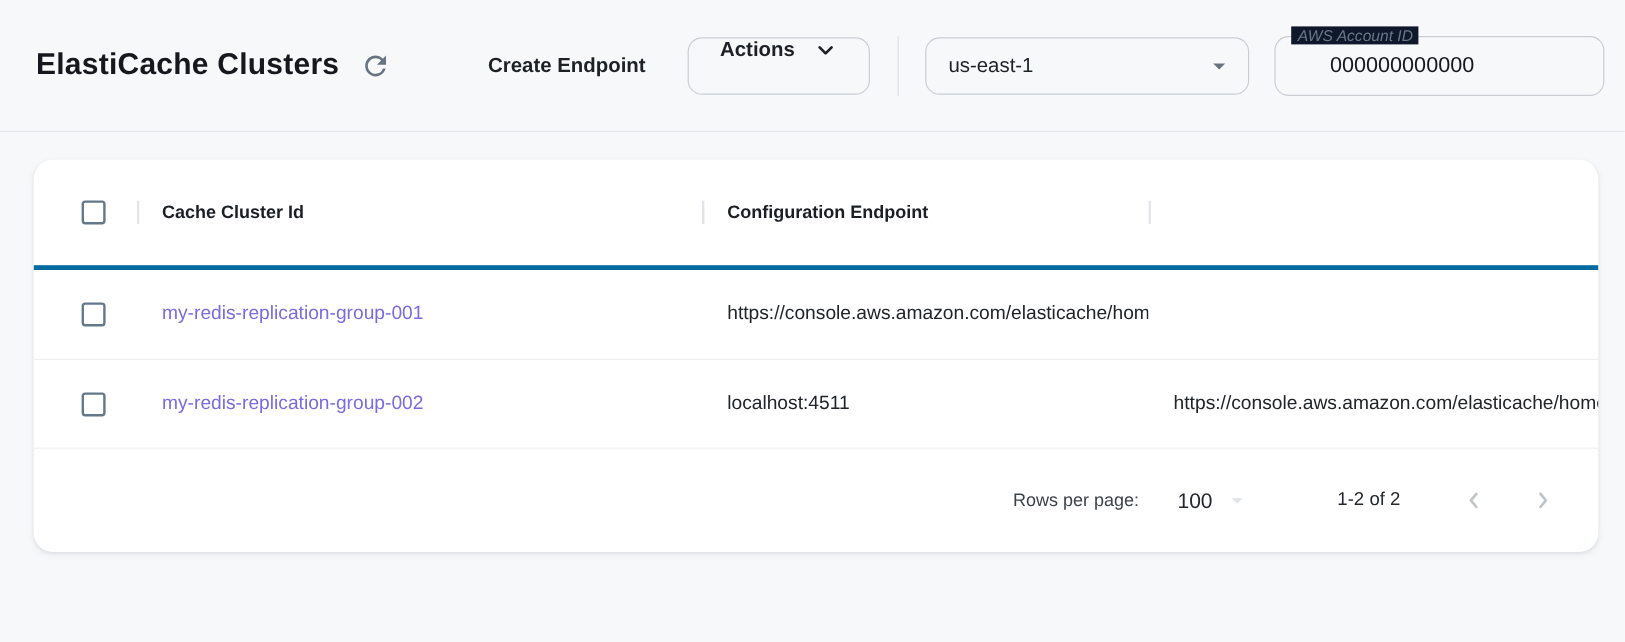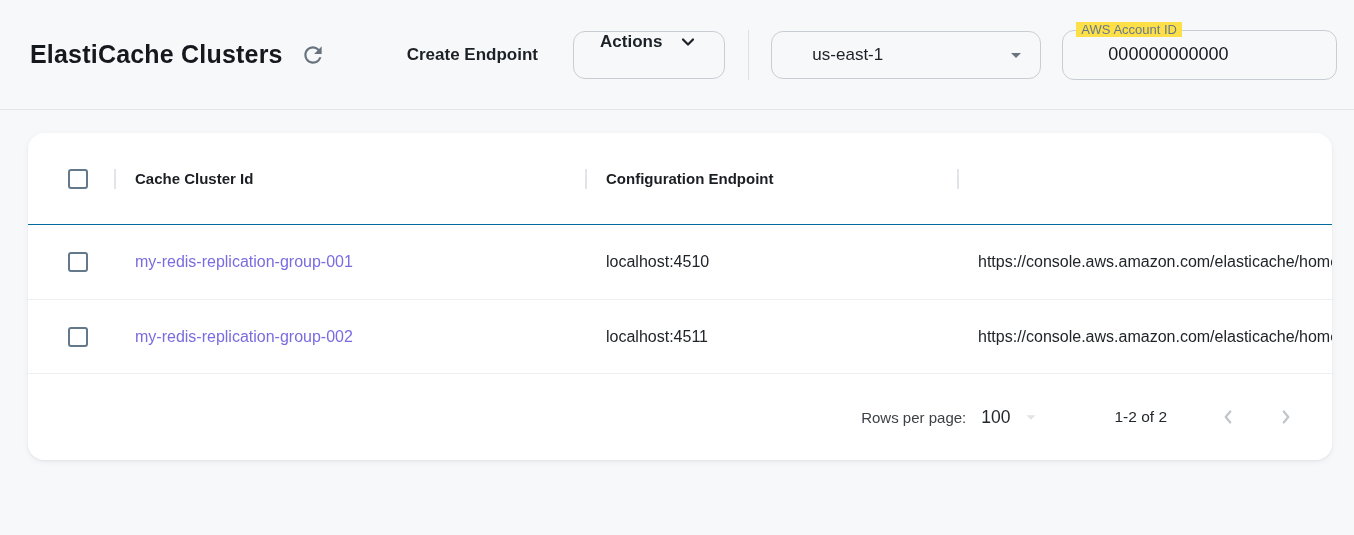--- a/index.html
+++ b/index.html
@@ -55,41 +55,42 @@
     margin-left: 23px;
     width: 1px; height: 50px;
     background: #dde0e4;
   }
   .region-select {
     margin-left: 22px;
     width: 270px; height: 48px;
     border: 1px solid #c9ced4;
     border-radius: 12px;
     display: flex; align-items: center; justify-content: space-between;
-    padding: 0 12px 0 40px;
+    padding: 0 12px 0 18px;
     font-size: 17px; color: #1c2126;
     cursor: pointer;
   }
   .account-field {
     margin-left: 21px;
     position: relative;
     width: 275px; height: 50px;
     border: 1px solid #c9ced4;
     border-radius: 12px;
     display: flex; align-items: center;
     padding: 0 16px;
   }
   .account-label {
     position: absolute;
     top: -9px; left: 13px;
-    background: #fde047;
+    background: #0f172a;
     padding: 0 5px;
     font-size: 13px;
     color: #68788c;
     white-space: nowrap;
+    font-style: italic;
   }
   .account-input {
     width: 100%;
     border: none; background: transparent; outline: none;
     font-family: "Liberation Sans", sans-serif;
     font-size: 18px; color: #15181d; margin-left: 29px;
   }
 
   
   .card {
@@ -98,21 +99,21 @@
     background: #ffffff;
     border-radius: 16px;
     box-shadow: 0 2px 6px rgba(25, 35, 50, 0.06), 0 1px 2px rgba(25, 35, 50, 0.05);
     overflow: hidden;
   }
   .grid-row {
     display: grid;
     grid-template-columns: 86px 471px 372px 1fr;
     align-items: center;
   }
-  .thead { height: 92px; border-bottom: 1px solid #0369a1; }
+  .thead { height: 92px; border-bottom: 4px solid #0369a1; }
   .trow  { height: 74px; }
   .trow + .trow { border-top: 1px solid #edeff1; }
 
   .cell-check { padding-left: 40px; display: flex; align-items: center; }
   .checkbox {
     width: 20px; height: 20px;
     border: 2px solid #64788c;
     border-radius: 3px;
     background: #fff;
     cursor: pointer;
@@ -142,21 +143,21 @@
 
   
   .card-footer {
     height: 87px;
     border-top: 1px solid #edeff1;
     display: flex; align-items: center; justify-content: flex-end;
     padding-right: 33px;
   }
   .rpp-label { font-size: 15px; color: #3d4248; margin-left: 14px; }
   .rpp-select {
-    margin-left: 15px;
+    margin-left: 32px;
     display: flex; align-items: center;
     cursor: pointer;
   }
   .rpp-value { font-size: 17.5px; color: #24282d; }
   .rpp-caret { margin-left: 10px; }
   .range-label { margin-left: 72px; font-size: 15.5px; color: #24282d; }
   .page-btn {
     background: none; border: none; cursor: pointer;
     display: flex; align-items: center; justify-content: center;
     width: 26px; height: 26px;
@@ -225,21 +226,20 @@
     </div>
   </div>
 
   <div class="grid-row trow">
     <div class="cell-check">
       <span class="checkbox"></span>
     </div>
     <div class="body-cell link-cell">
       <a>my-redis-replication-group-001</a>
     </div>
-    <div class="body-cell">localhost:4510</div>
     <div class="body-cell">https://console.aws.amazon.com/elasticache/home</div>
   </div>
 
   <div class="grid-row trow">
     <div class="cell-check">
       <span class="checkbox"></span>
     </div>
     <div class="body-cell link-cell">
       <a>my-redis-replication-group-002</a>
     </div>

